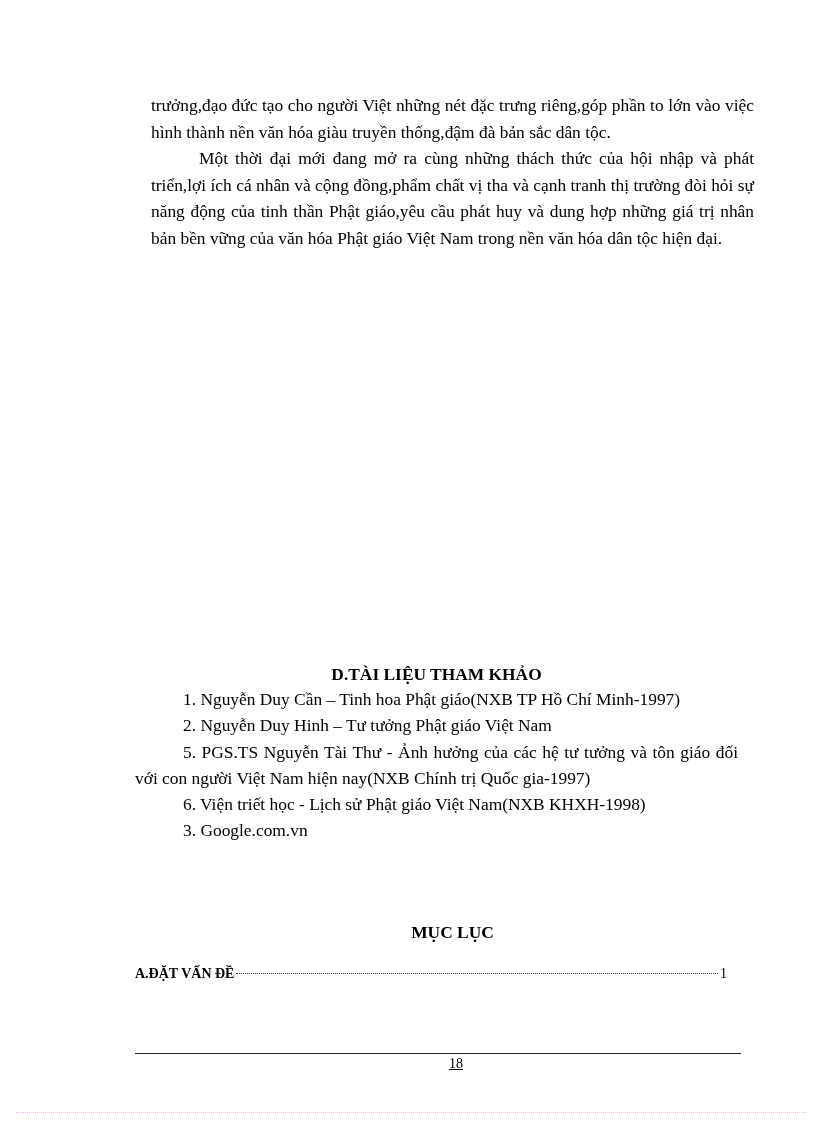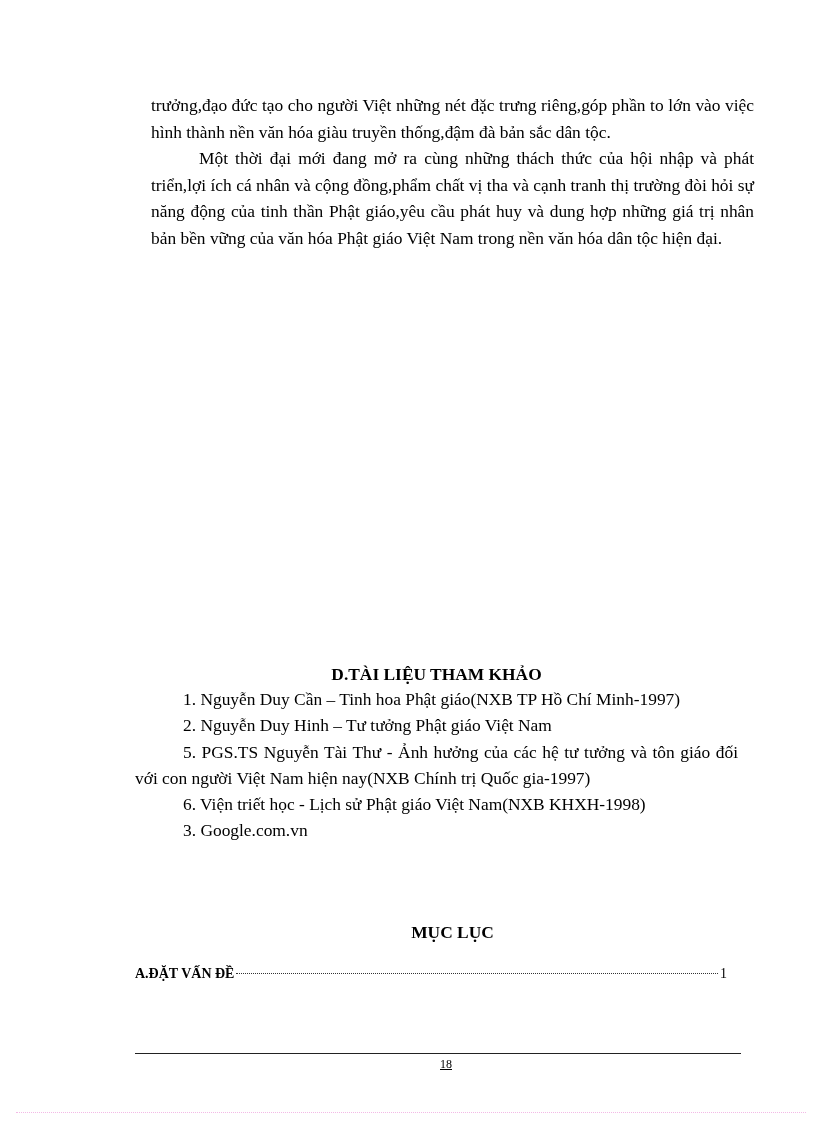--- a/index.html
+++ b/index.html
@@ -99,24 +99,24 @@
       position: absolute;
       top: 1053px;
       left: 135px;
       width: 606px;
       height: 0;
       border-top: 1.5px solid #222;
     }
     .page-number {
       position: absolute;
       top: 1055px;
-      left: 143px;
+      left: 153px;
       width: 606px;
       text-align: center;
-      font-size: 12px;
+      font-size: 14px;
       line-height: 18px;
       text-decoration: underline;
     }
     .page-edge {
       position: absolute;
       top: 1112px;
       left: 16px;
       width: 790px;
       height: 0;
       border-top: 1px dotted #f3b9e6;

